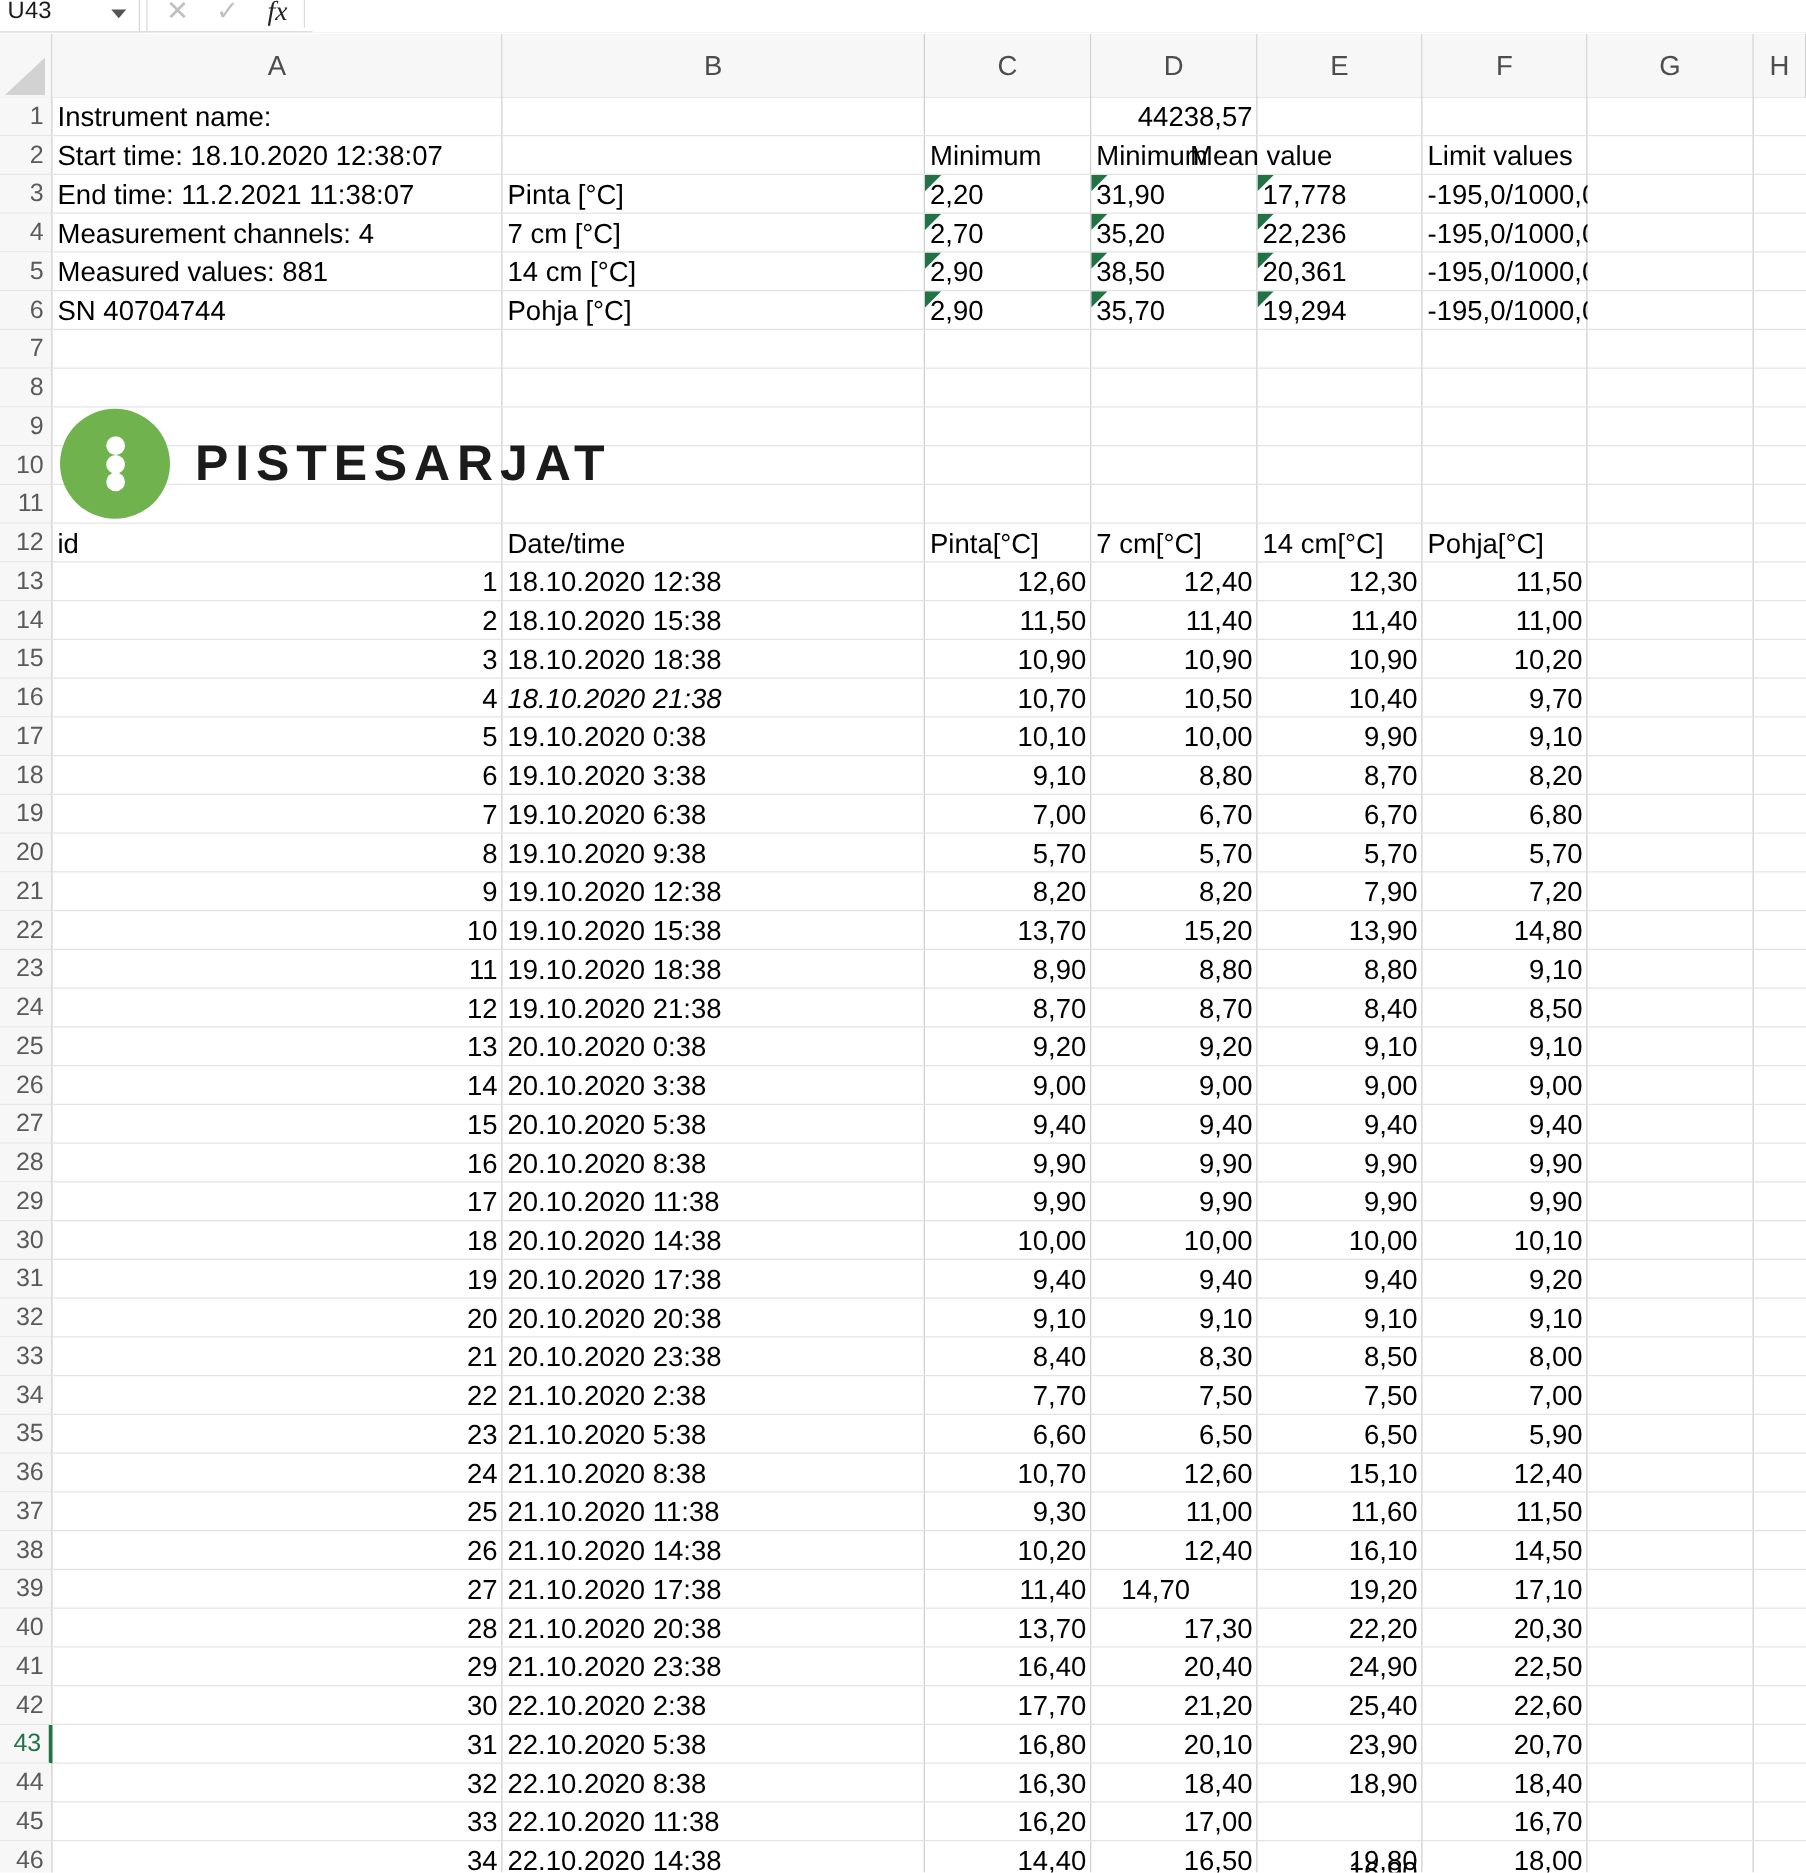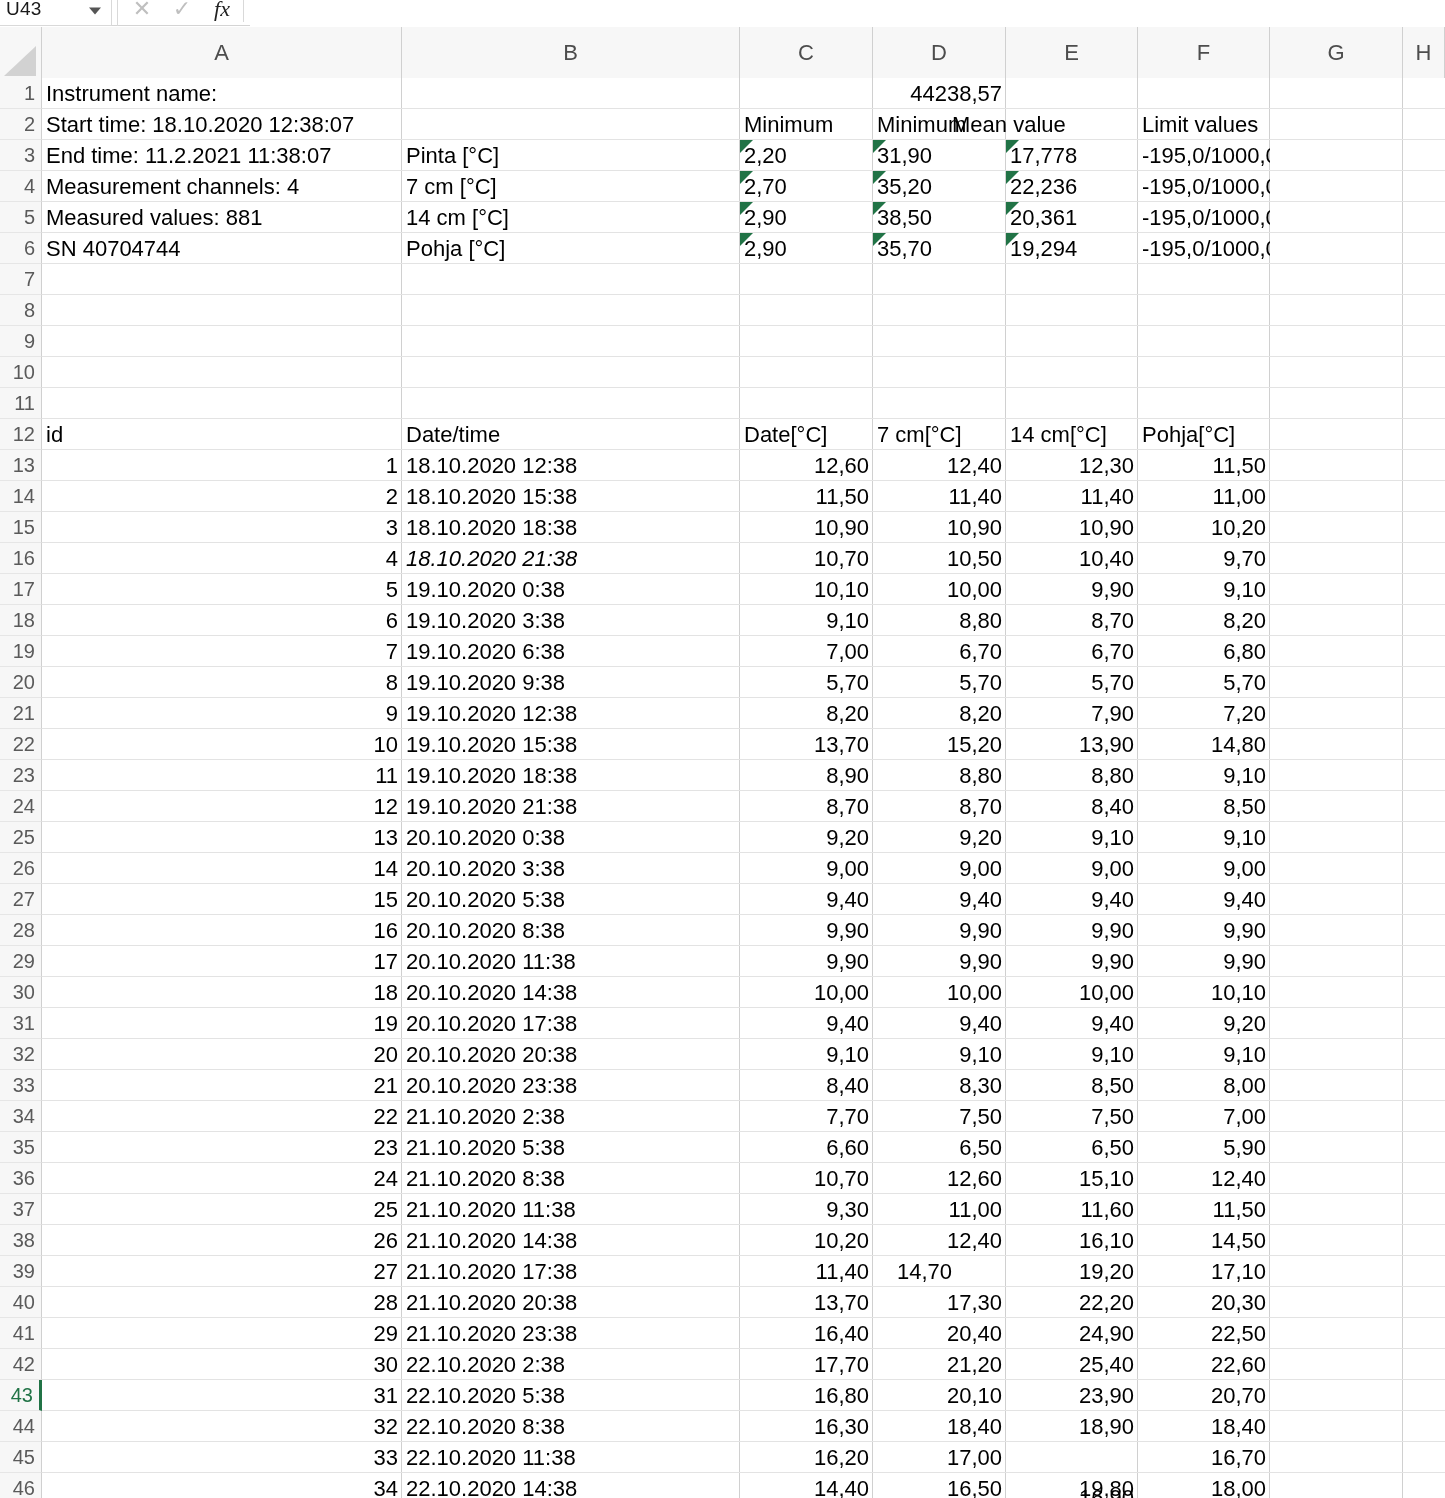--- a/index.html
+++ b/index.html
@@ -417,21 +417,21 @@
       <div class="cell left" style="left: 1138px; top: 206px; width: 132px; height: 31px;">
         <span>-195,0/1000,0</span>
       </div>
       <div class="cell left" style="left: 42px; top: 392px; width: 360px; height: 31px;">
         <span>id</span>
       </div>
       <div class="cell left" style="left: 402px; top: 392px; width: 338px; height: 31px;">
         <span>Date/time</span>
       </div>
       <div class="cell left" style="left: 740px; top: 392px; width: 133px; height: 31px;">
-        <span>Date[°C]</span>
+        <span>Pinta[°C]</span>
       </div>
       <div class="cell left" style="left: 873px; top: 392px; width: 133px; height: 31px;">
         <span>7 cm[°C]</span>
       </div>
       <div class="cell left" style="left: 1006px; top: 392px; width: 132px; height: 31px;">
         <span>14 cm[°C]</span>
       </div>
       <div class="cell left" style="left: 1138px; top: 392px; width: 132px; height: 31px;">
         <span>Pohja[°C]</span>
       </div>
@@ -1042,13 +1042,21 @@
         <span>16,50</span>
       </div>
       <div class="cell right" style="left: 1006px; top: 1446px; width: 132px; height: 31px;">
         <span>19,80</span>
       </div>
       <div class="cell right" style="left: 1138px; top: 1446px; width: 132px; height: 31px;">
         <span>18,00</span>
       </div>
     </div>
 
+  <div id="logo">
+    <div id="logo-mark">
+      <span class="logo-dot" id="logo-dot-1"></span>
+      <span class="logo-dot" id="logo-dot-2"></span>
+      <span class="logo-dot" id="logo-dot-3"></span>
+    </div>
+    <div id="logo-text">PISTESARJAT</div>
+  </div>
 </div>
 
 </body></html>

